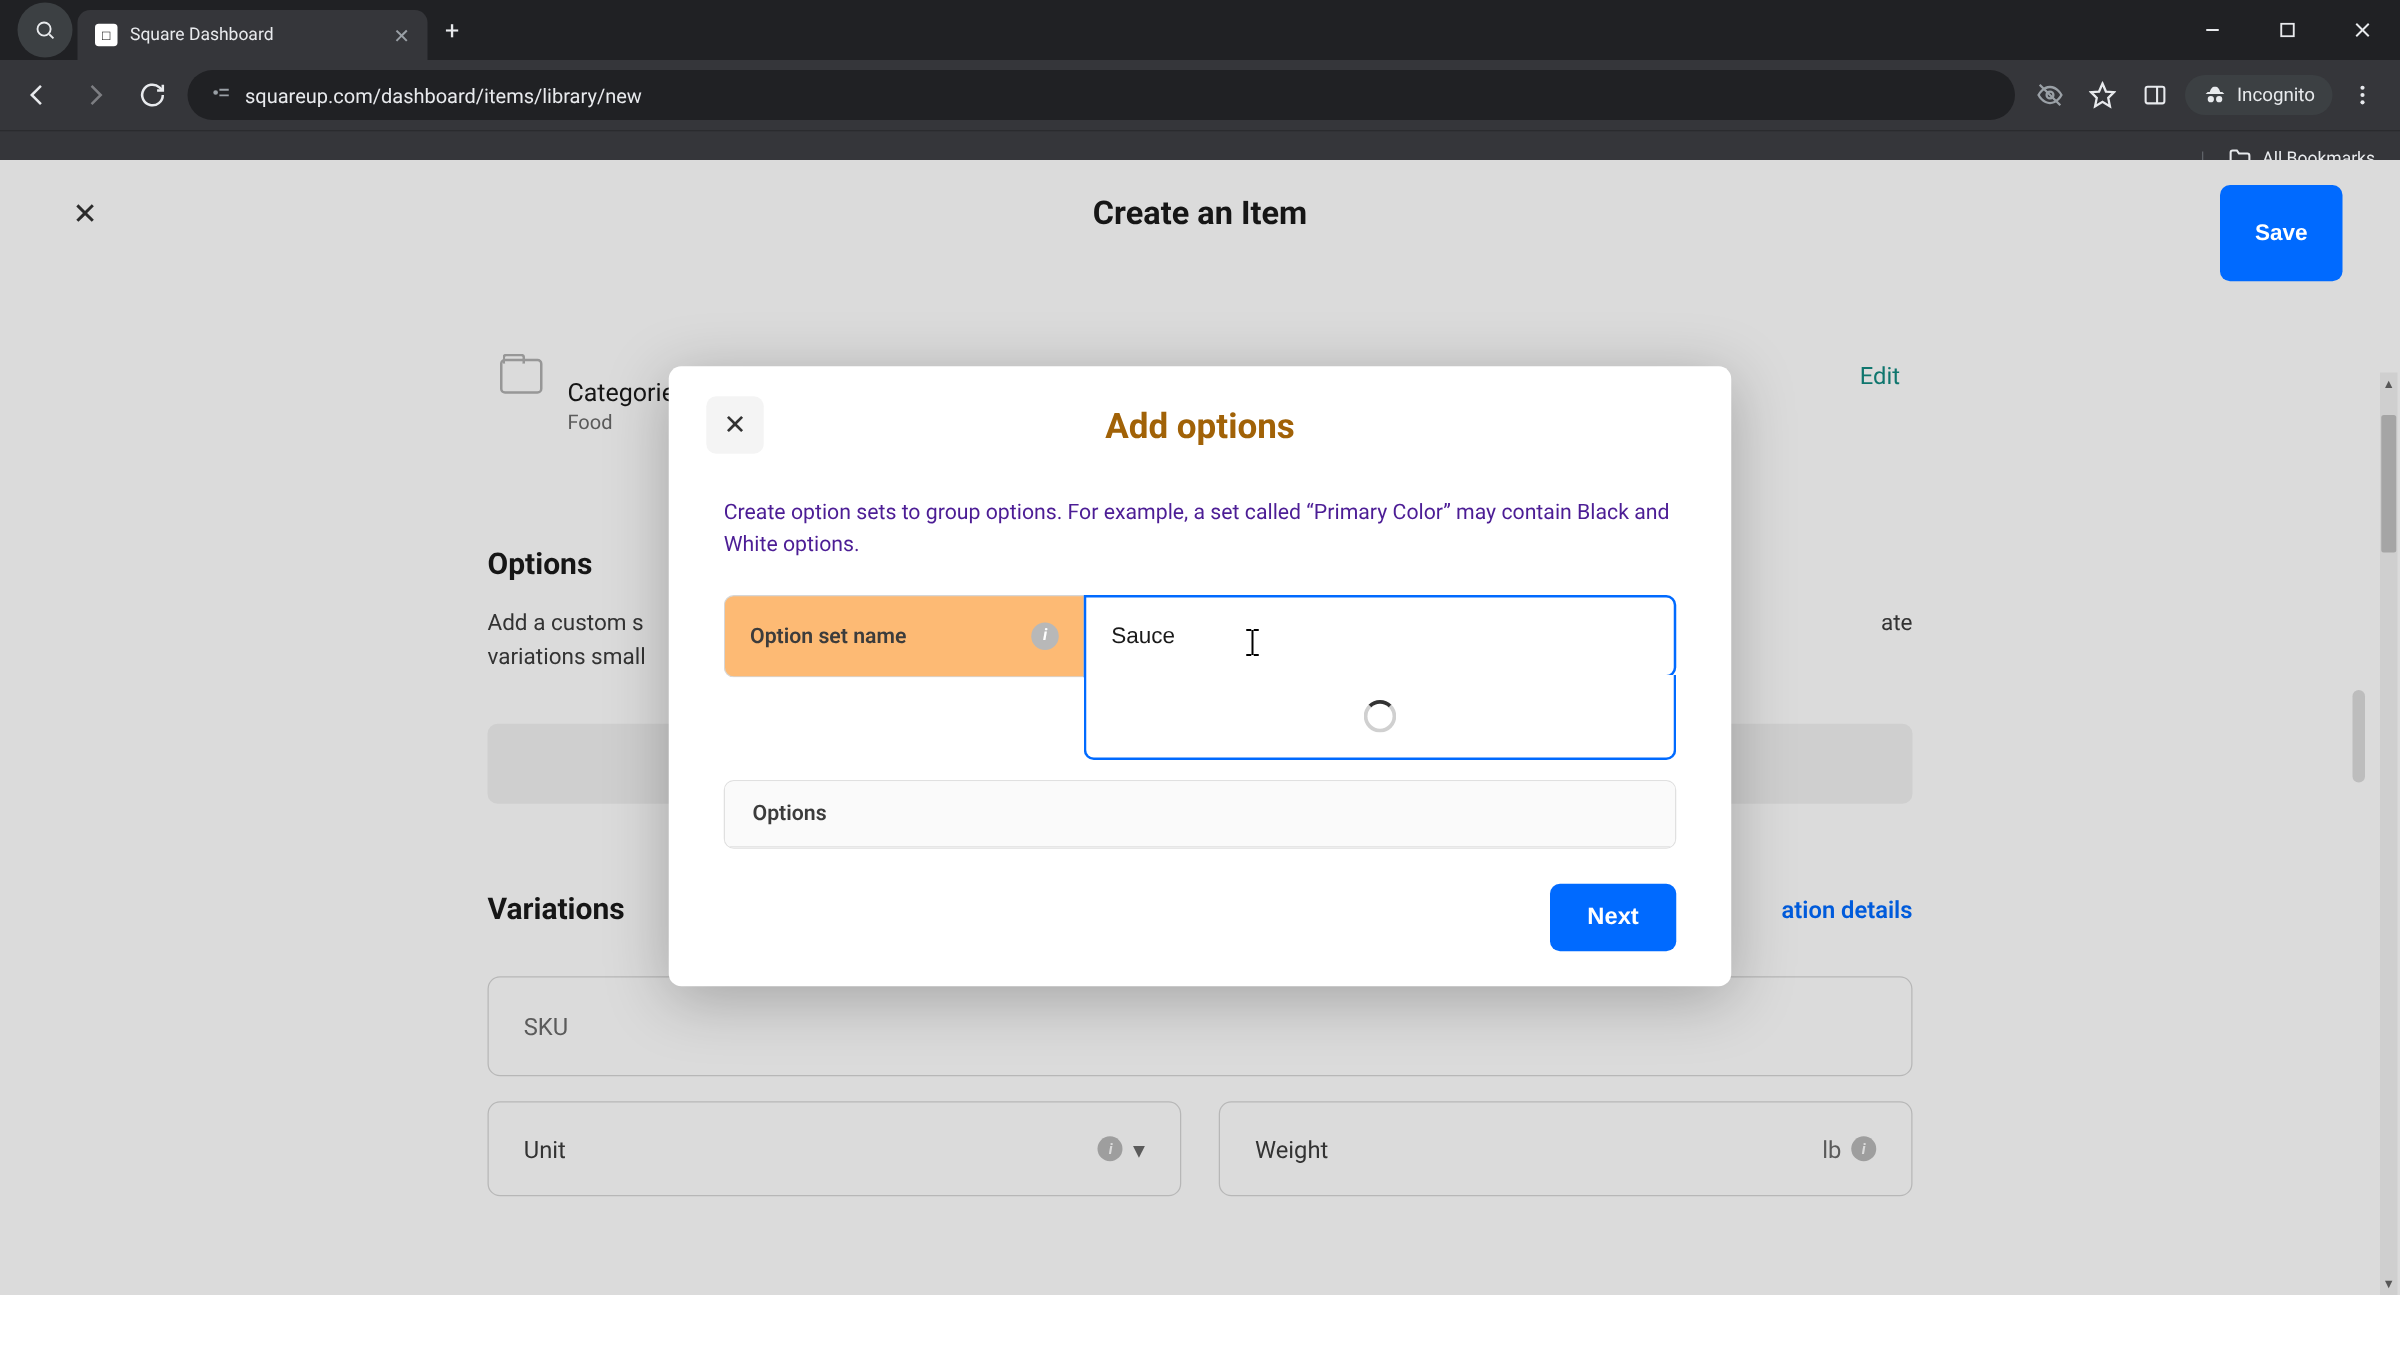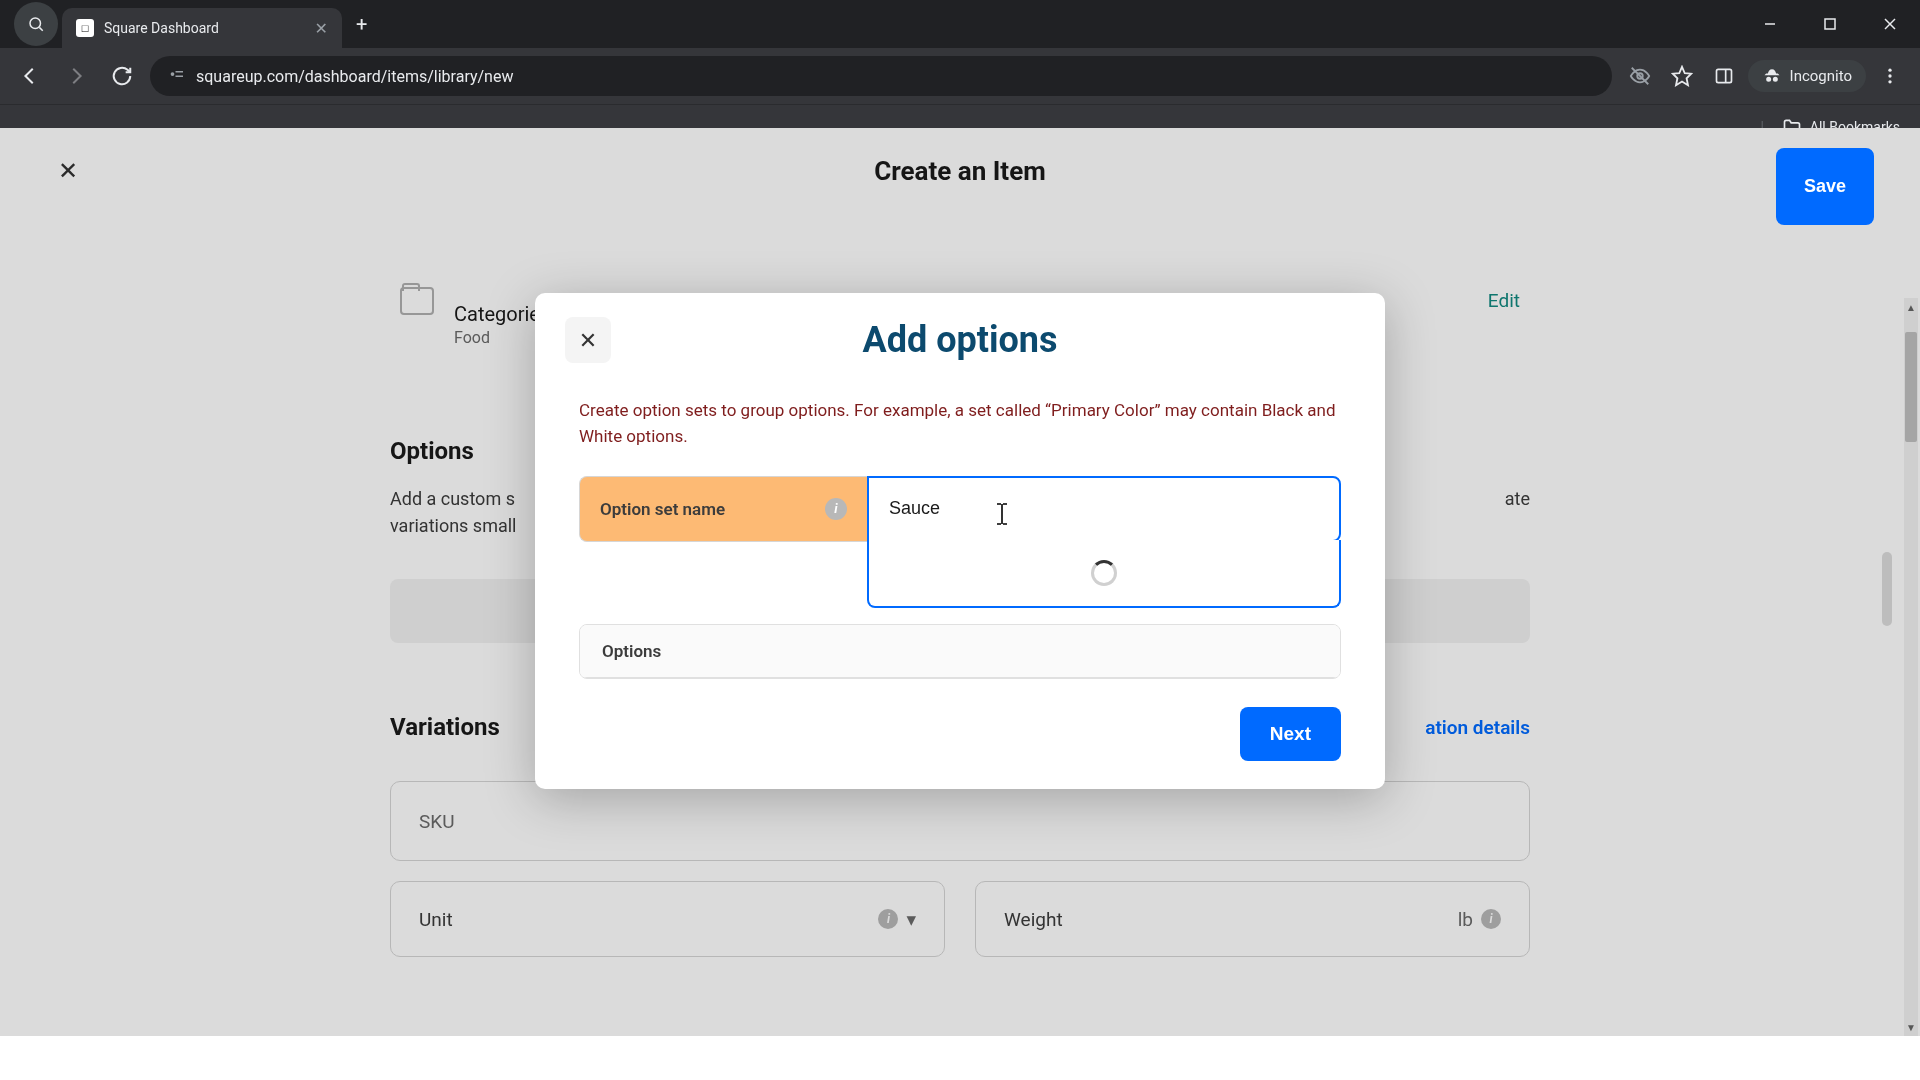--- a/index.html
+++ b/index.html
@@ -58,23 +58,23 @@
   .sku-box { margin-top:40px; border:1px solid #d6d6d6; border-radius:10px; height:80px; display:flex; align-items:center; padding:0 28px; font-size:19px; color:#6b6b6b;}
   .two-col { display:flex; gap:30px; margin-top:20px;}
   .unit-box { flex:1; border:1px solid #d6d6d6; border-radius:10px; height:76px; display:flex; align-items:center; padding:0 28px; font-size:19px; color:#3c3c3c; position:relative;}
   .unit-box .suffix { margin-left:auto; display:flex; align-items:center; gap:8px; color:#6b6b6b;}
 
   
   .modal-wrap { position:absolute; inset:0; z-index:10; display:flex; justify-content:center;}
   .modal { position:absolute; top:165px; width:850px; background:#fff; border-radius:10px; box-shadow:0 10px 50px rgba(0,0,0,0.25); padding-bottom:28px;}
   .modal-head { display:flex; align-items:center; padding:24px 30px 16px;}
   .modal-close { width:46px; height:46px; border-radius:8px; background:#f4f4f4; display:flex; align-items:center; justify-content:center; font-size:22px; color:#333; cursor:pointer;}
-  .modal-title { flex:1; text-align:center; font-size:36px; font-weight:700; color:#0c4a6e; padding-right:46px;}
+  .modal-title { flex:1; text-align:center; font-size:28px; font-weight:700; color:#a16207; padding-right:46px;}
   .modal-body { padding:18px 44px 0;}
-  .modal-desc { font-size:17px; color:#7f1d1d; line-height:1.55;}
+  .modal-desc { font-size:17px; color:#4c1d95; line-height:1.55;}
   .field-row { margin-top:26px; display:flex; position:relative;}
   .field-label { width:288px; background:#fdba74; border:1px solid #d6d6d6; border-right:none; border-radius:8px 0 0 8px; display:flex; align-items:center; padding:0 20px; font-size:17px; font-weight:600; color:#3c3c3c; height:66px;}
   .info-badge { margin-left:auto; width:22px; height:22px; border-radius:50%; background:#b8b8b8; color:#fff; display:flex; align-items:center; justify-content:center; font-size:13px; font-weight:bold; font-style:italic;}
   .field-input-wrap { flex:1; position:relative;}
   .field-input { width:100%; height:66px; border:2px solid #006aff; border-radius:0 8px 8px 0; font-size:18px; padding:0 20px; outline:none; color:#1a1a1a;}
   .dropdown { position:absolute; left:0; top:64px; right:0; height:68px; border:2px solid #006aff; border-top:none; border-radius:0 0 8px 8px; background:#fff; display:flex; align-items:center; justify-content:center;}
   .spinner { width:26px; height:26px; border:3px solid #d0d0d0; border-top-color:#333; border-radius:50%; animation:spin 1s linear infinite;}
   @keyframes spin { to { transform:rotate(360deg);} }
   .text-cursor { position:absolute; left:414px; top:26px; pointer-events:none;}
   .text-cursor svg { width:18px; height:24px;}

